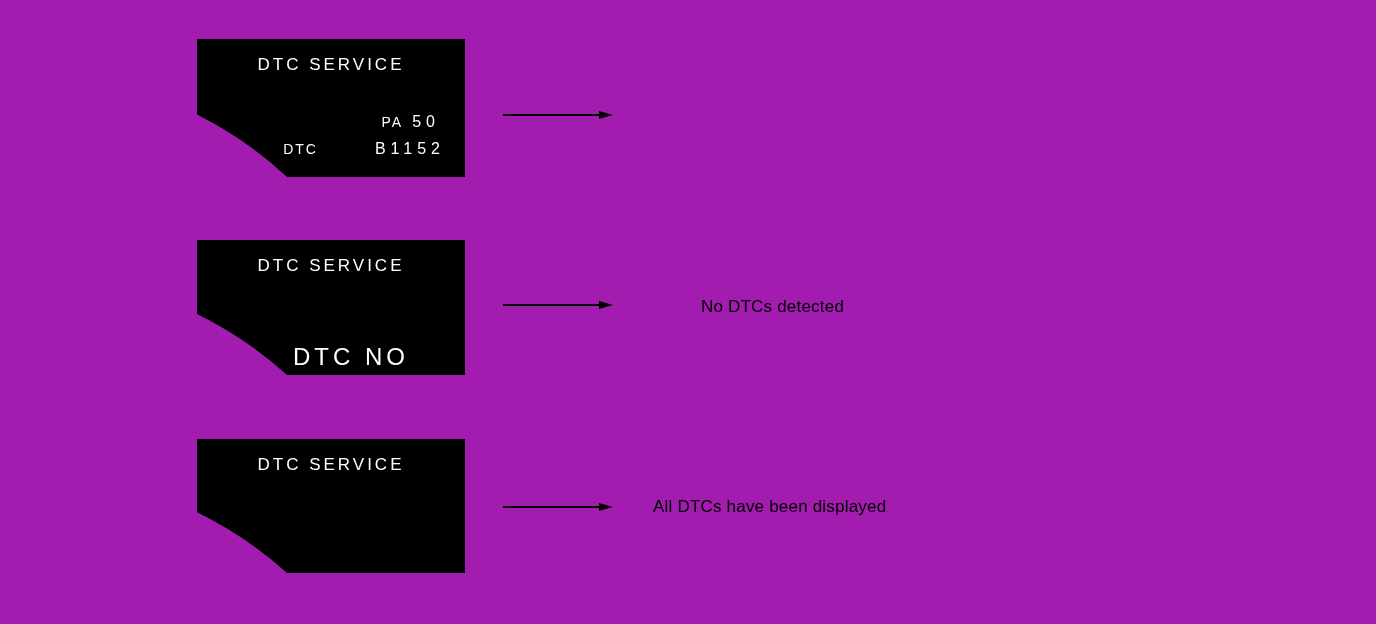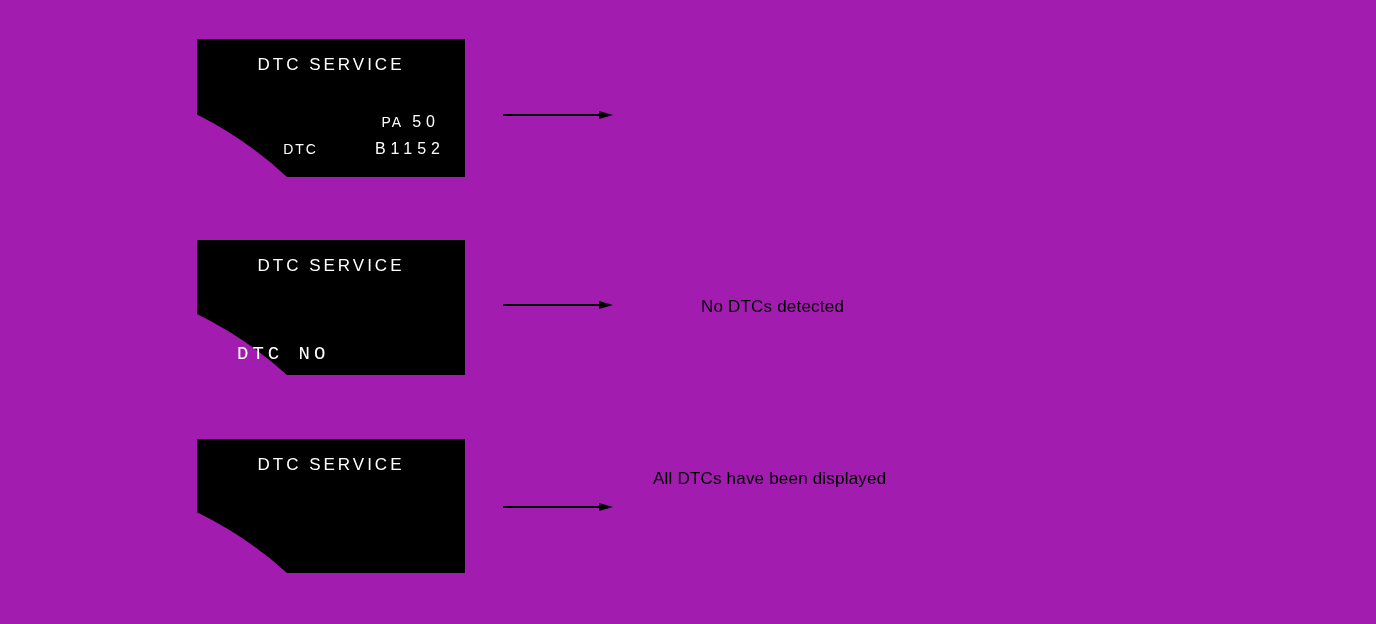--- a/index.html
+++ b/index.html
@@ -37,25 +37,25 @@
   }
   .lcd-label { font-size: 14px; letter-spacing: 2px; margin-right: 9px; }
   .lcd-value { font-size: 16px; letter-spacing: 5px; }
 
   .line-id   { top: 74px;  right: 25px; }
   .line-code { top: 101px; right: 20px; gap: 48px; }
 
   .lcd-single {
     position: absolute;
     top: 103px; left: 40px; right: 0;
+    text-align: center;
     color: #ffffff;
-    font-size: 19px;
+    font-size: 24px;
     letter-spacing: 4px;
     white-space: nowrap;
-    font-family: Liberation Mono, monospace;
   }
 
   
   .arrow {
     position: absolute;
     left: 503px;
     width: 96px;
     height: 0;
     border-top: 2px solid #000000;
   }
@@ -76,21 +76,21 @@
   .annotation {
     position: absolute;
     color: #000000;
     font-size: 17px;
     line-height: 21.5px;
     letter-spacing: 0.2px;
     white-space: nowrap;
   }
   .annotation-1 { left: 650px; top: 80px; }
   .annotation-2 { left: 653px; top: 296px; margin-left: 48px; }
-  .annotation-3 { left: 653px; top: 468px; }
+  .annotation-3 { left: 653px; top: 496px; }
 </style>
 </head>
 <body>
 
 <div class="canvas">
 
   <div class="screen screen-1">
     <svg viewBox="0 0 268 137" preserveAspectRatio="none">
       <path d="M0 0 H268 V137 H90 Q50 100 0 75 Z" fill="#000000"></path>
     </svg>

